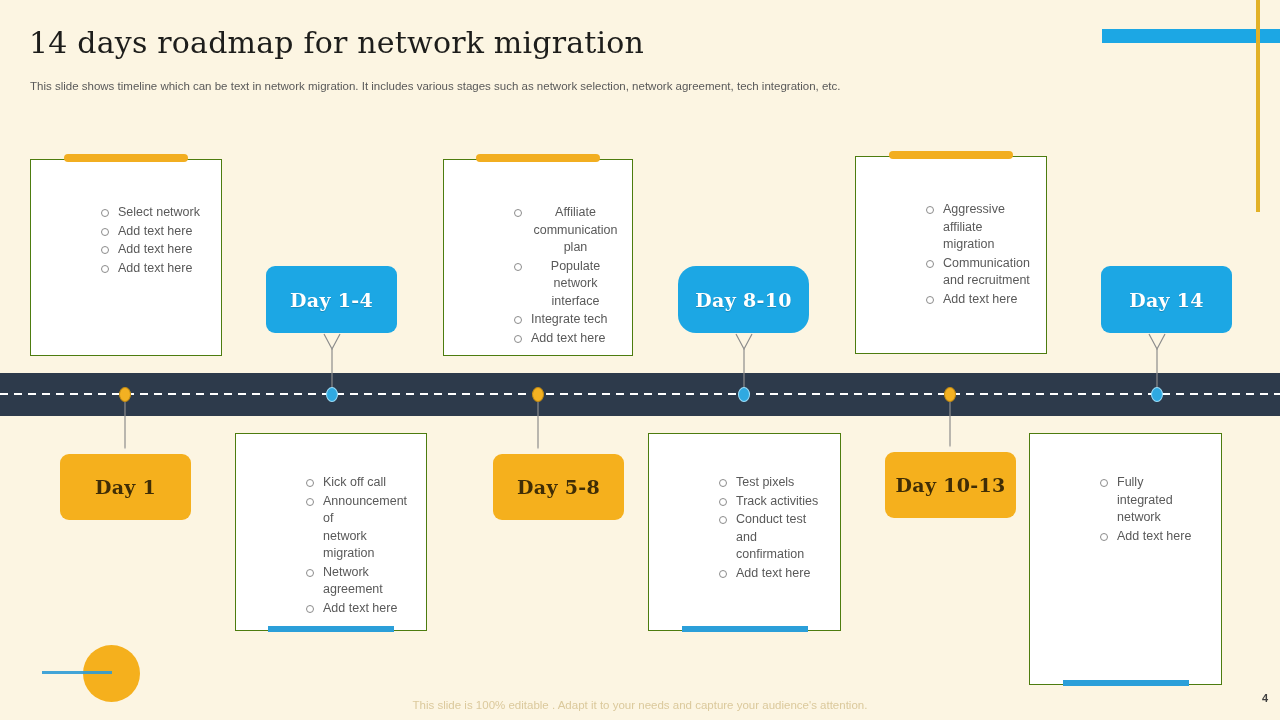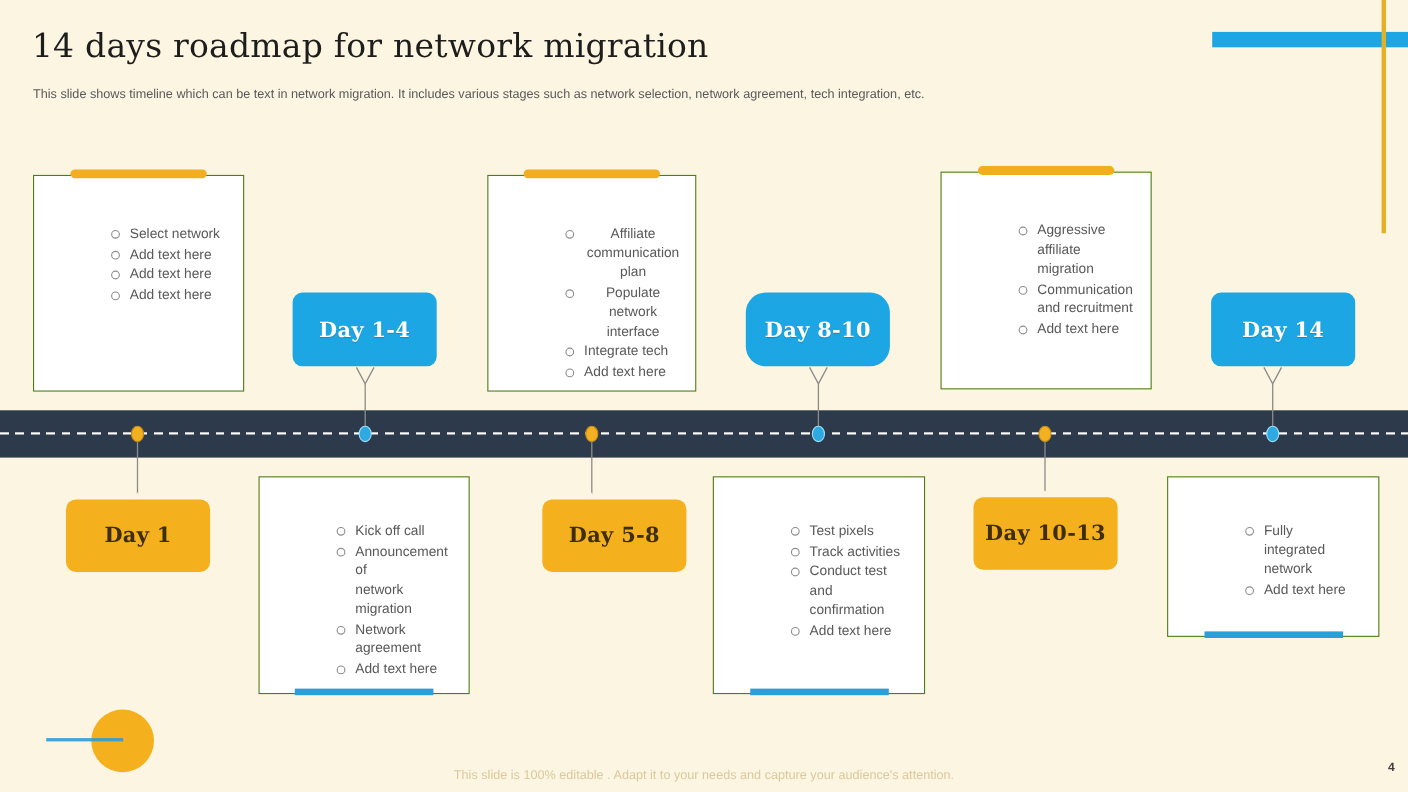--- a/index.html
+++ b/index.html
@@ -37,21 +37,21 @@
   
   .connector { position:absolute; }
 
   
   .card { position:absolute; background:#ffffff; border:1px solid #4d7c0f; box-sizing:border-box;padding-left:39px; }
   .card-a { left:30px;   top:159px; width:192px; height:197px; }
   .card-b { left:443px;  top:159px; width:190px; height:197px;text-align:center; }
   .card-c { left:855px;  top:156px; width:192px; height:198px; }
   .card-d { left:235px;  top:433px; width:192px; height:198px; }
   .card-e { left:648px;  top:433px; width:193px; height:198px; }
-  .card-f { left:1061px; top:433px; width:193px; height:146px; }
+  .card-f { left:1029px; top:433px; width:193px; height:252px; }
   .topbar    { position:absolute; left:50%; transform:translateX(-50%); top:-6px;
                width:124px; height:8px; border-radius:4px; background:#F2AE20; }
   .bottombar { position:absolute; left:50%; transform:translateX(-50%); bottom:-2px;
                width:126px; height:6px; background:#2B9FD9; }
   .card ul { list-style:none; margin:0; padding:44px 12px 0 31px; }
   .card-bottom ul { padding-top:40px; }
   .card li { display:flex; gap:9px; font-size:12.5px; color:#595959; line-height:17.5px; margin:0 0 1px 0; }
   .bullet  { flex:0 0 auto; width:6px; height:6px; border:1px solid #8c8c8c; border-radius:50%; margin-top:5px; background:transparent; }
   .li-text { white-space:pre-line; }
 

